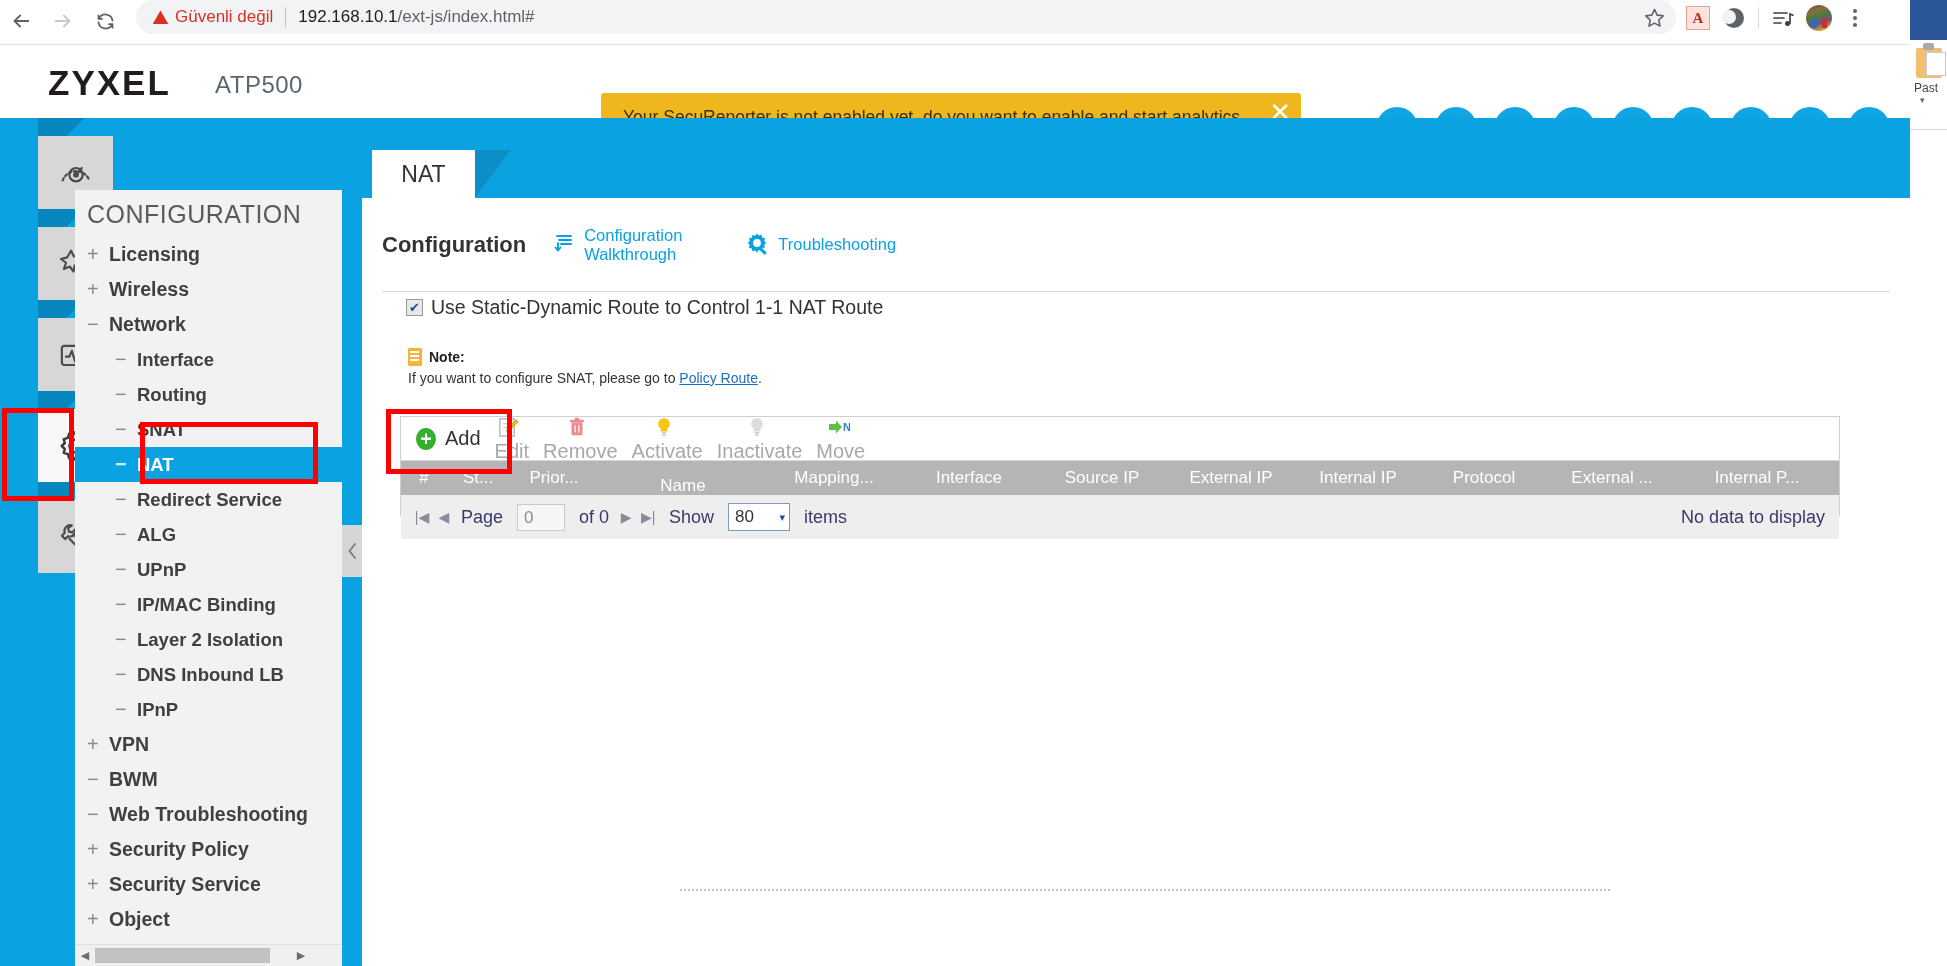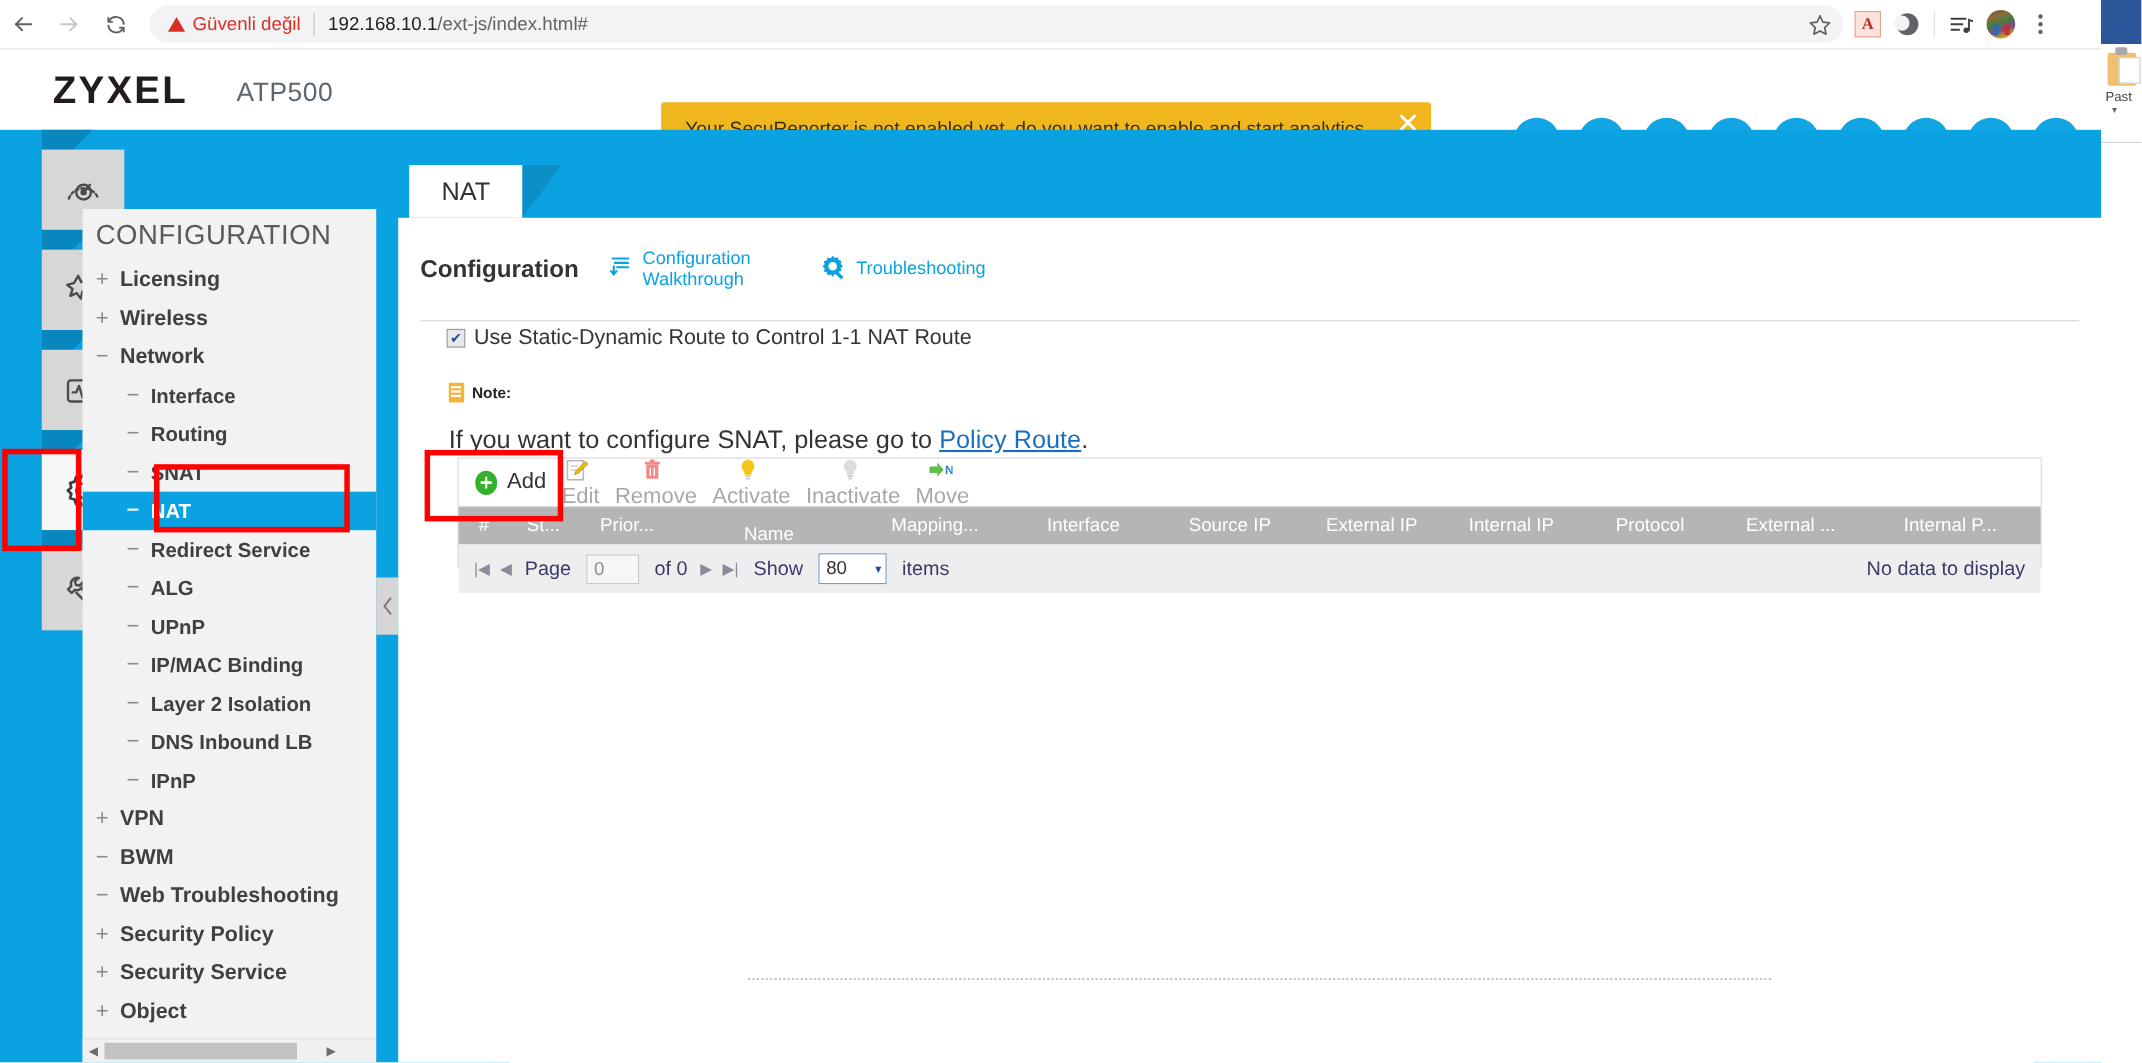--- a/index.html
+++ b/index.html
@@ -8,21 +8,21 @@
     width: 1947px; height: 966px;
     overflow: hidden;
     background: #fff;
     font-family: "Liberation Sans", sans-serif;
   }
   #root { position: relative; width: 1947px; height: 966px; }
 
   
   .browser-bar {
     position: absolute; top: 0; left: 0; width: 1947px; height: 44px;
-    background: #fff; display: flex; align-items: center;
+    background: #fff; display: flex; align-items: flex-start;
   }
   .nav-btn {
     width: 42px; height: 42px; display: flex; align-items: center;
     justify-content: center; color: #5f6368;
   }
   .nav-btn svg { display: block; }
   .nav-btn.disabled { color: #c6c8cb; }
   .omnibox {
     flex: 0 0 auto; margin-left: 10px; height: 34px;
     background: #f1f3f4; border-radius: 17px;
@@ -204,26 +204,26 @@
     margin-right:8px;
   }
   .chk-label { font-size:19.5px; color:#333; }
 
   .note-block { position:absolute; left:408px; top:348px; }
   .note-head { display:flex; align-items:center; font-size:14px; font-weight:bold; color:#222;}
   .note-ico {
     width:14px;height:18px;background:#f5b43c;margin-right:7px;position:relative;border-radius:1px;
   }
   .note-ico::after{content:"";position:absolute;left:2px;top:3px;width:9px;height:1.5px;background:#fff;box-shadow:0 4px 0 #fff,0 8px 0 #fff;}
-  .note-body { font-size:23px; color:#333; margin-top:20px; }
+  .note-body { font-size:14px; color:#333; margin-top:4px; }
   .note-body a { color:#1a6fc4; text-decoration:underline; }
 
   
   .grid {
-    position:absolute; left:416px; top:416px; width:1440px; height:100px;
+    position:absolute; left:400px; top:416px; width:1440px; height:100px;
     border:1px solid #cfcfcf; background:#fff;
   }
   .grid-toolbar {
     height:44px; display:flex; align-items:center; padding-left:10px; gap:0px;
     border-bottom:1px solid #d9d9d9; background:#fff;
   }
   .tb-btn { display:flex; align-items:center; font-size:20px; color:#333; padding:0 12px 0 2px; }
   .tb-btn.dis { color:#a8a8a8;flex-direction:column; }
   .tb-ico { width:26px; height:26px; margin-right:6px; display:flex; align-items:center; justify-content:center; }
 

